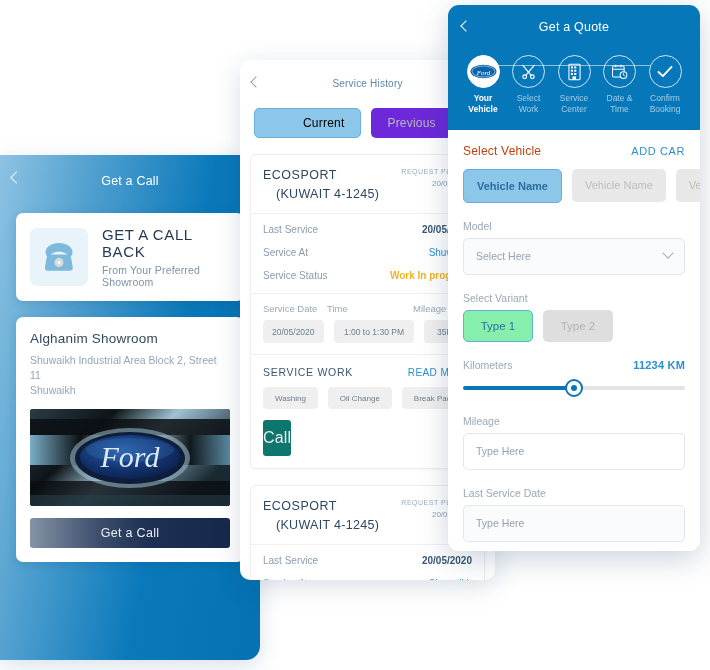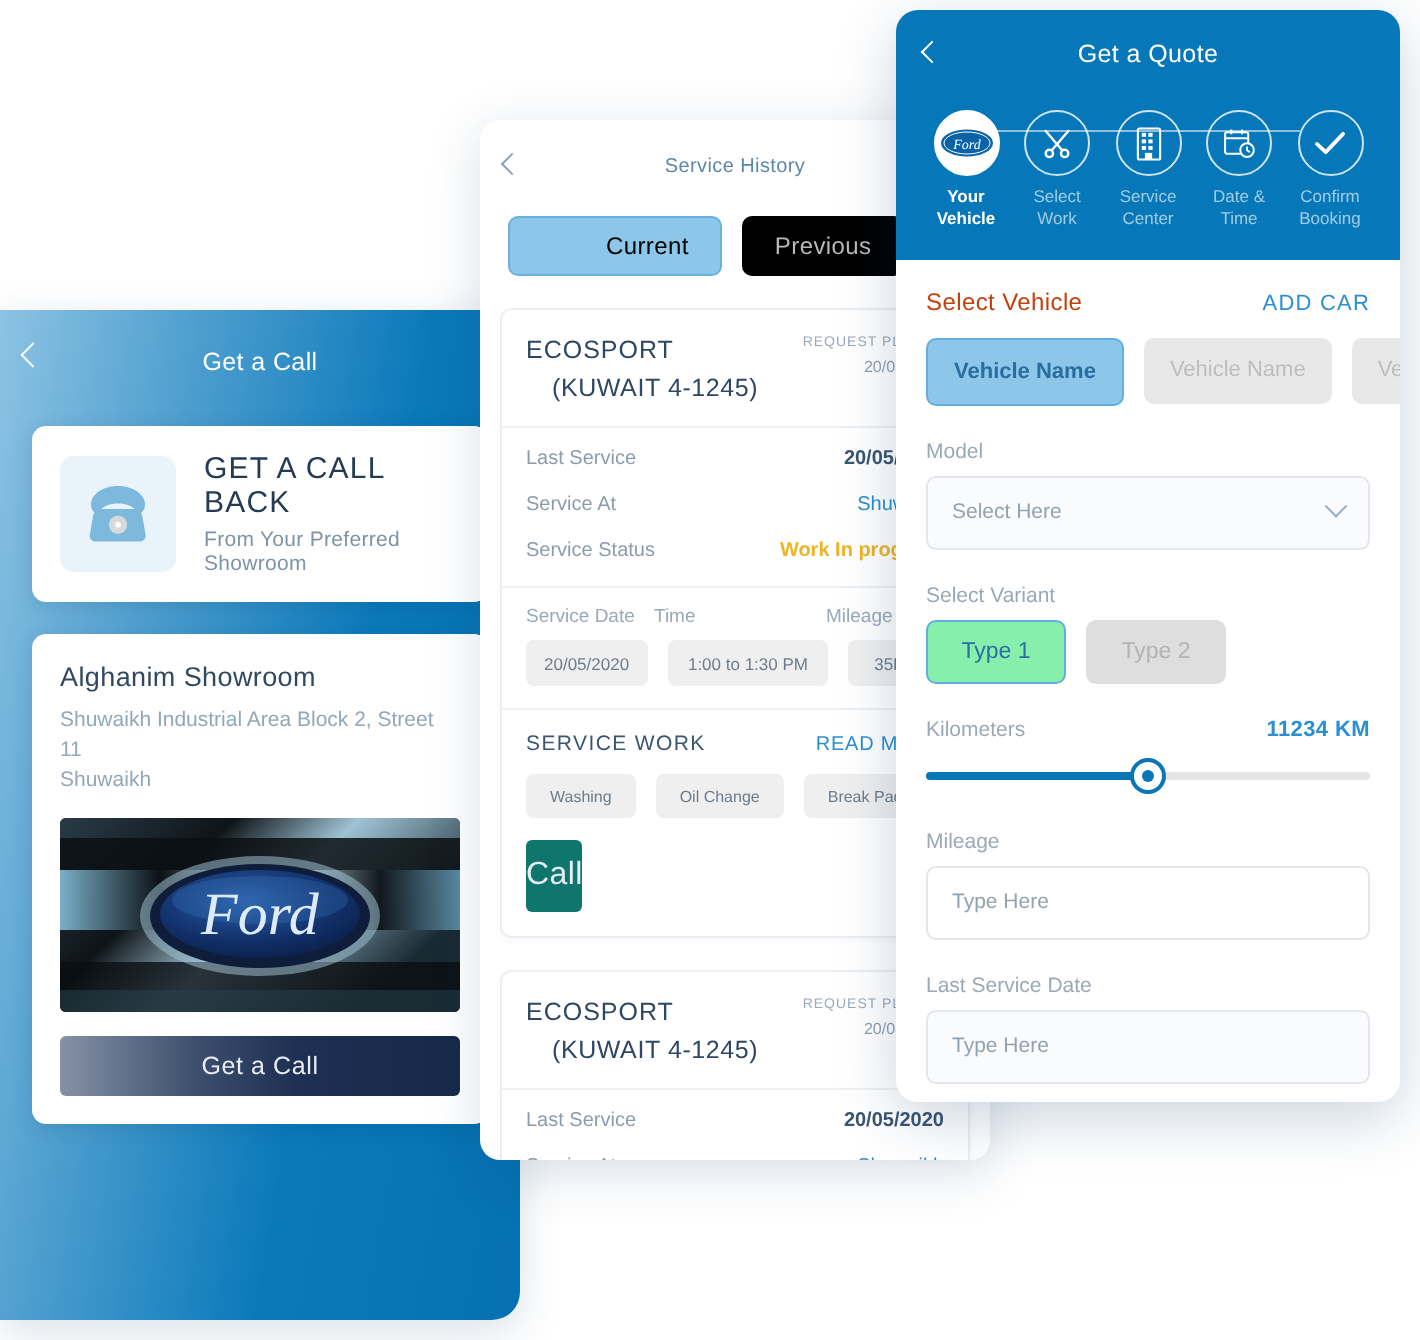--- a/index.html
+++ b/index.html
@@ -75,21 +75,21 @@
   }
   .pm-title { color:#5d87a8; font-size:10px; letter-spacing:.2px; }
 
   .seg-row { display:flex; gap:10px; padding: 2px 14px 0 14px; }
   .seg {
     height:30px; min-width:70px; padding:0 16px; border-radius:5px;
     display:flex; align-items:center; justify-content:center;
     font-size:12px; letter-spacing:.2px; border:none; font-family:inherit; cursor:pointer;
   }
   .seg.active { background:#8cc6e8; color:#000000; border:1px solid #6ab2dd;padding-left:48px; }
-  .seg.idle { background:#000000; color:#b8b8b8; }
+  .seg.idle { background:#6d28d9; color:#b8b8b8; }
 
   .hist-card {
     margin: 16px 10px 0 10px; border:1px solid #eceef1; border-radius:6px; background:#fff;
     box-shadow: 0 1px 3px rgba(40,70,110,.05);
   }
   .hc-top { display:flex; justify-content:space-between; padding: 13px 12px 12px 12px; }
   .hc-model { font-size:12.5px; color:#2e4763; letter-spacing:.5px; }
   .hc-plate { font-size:12.5px; color:#2e4763; letter-spacing:.3px; margin-top:5px; padding-left:13px; }
   .hc-req { text-align:right; white-space:nowrap; }
   .hc-req-l { font-size:7px; color:#9aabbb; letter-spacing:.5px; }

